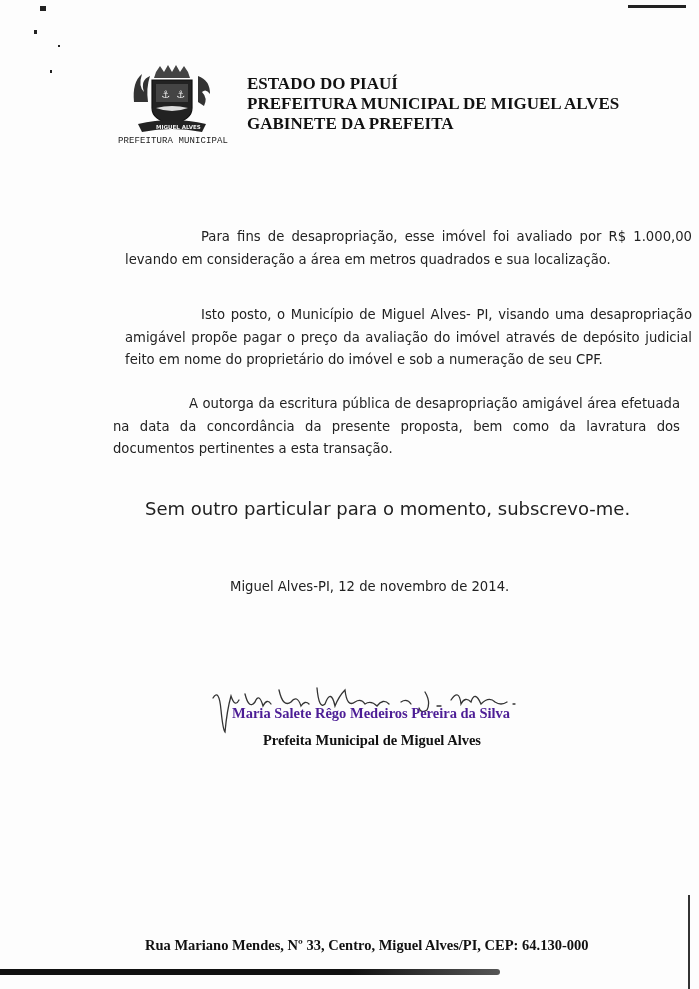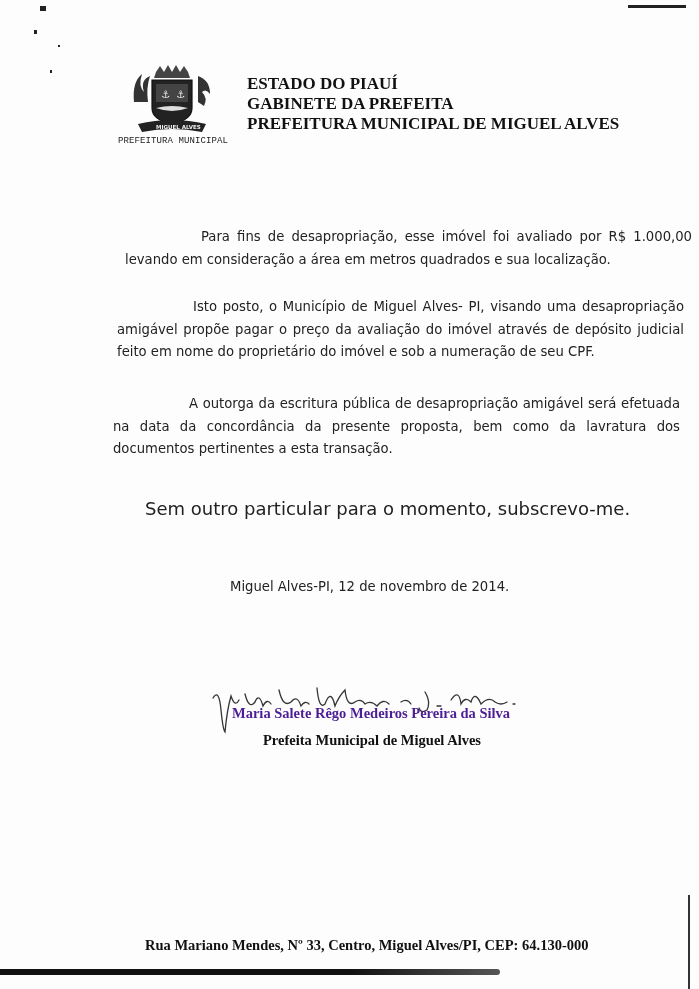--- a/index.html
+++ b/index.html
@@ -49,27 +49,27 @@
     <text x="33" y="36" font-family="DejaVu Sans, sans-serif" font-size="10" fill="#eee">⚓</text>
     <text x="48" y="36" font-family="DejaVu Sans, sans-serif" font-size="10" fill="#eee">⚓</text>
     <path d="M28 46 Q44 42 60 46 Q44 52 28 46 Z" fill="#ddd"></path>
     <path d="M10 62 Q44 54 78 62 L74 70 Q44 64 14 70 Z" fill="#222"></path>
     <text x="28" y="67" font-family="DejaVu Sans, sans-serif" font-size="5.5" font-weight="bold" fill="#eee">MIGUEL ALVES</text>
   </svg>
   <div class="crest-caption">PREFEITURA MUNICIPAL</div>
 
   <div class="letterhead">
     <div>ESTADO DO PIAUÍ</div>
+    <div>PREFEITURA MUNICIPAL DE MIGUEL ALVES</div>
     <div>GABINETE DA PREFEITA</div>
-    <div>PREFEITURA MUNICIPAL DE MIGUEL ALVES</div>
   </div>
 
   <p class="para p1" style="margin:12px;">Para fins de desapropriação, esse imóvel foi avaliado por R$ 1.000,00 levando em consideração a área em metros quadrados e sua localização.</p>
-  <p class="para p2" style="margin:4px;">Isto posto, o Município de Miguel Alves- PI, visando uma desapropriação amigável propõe pagar o preço da avaliação do imóvel através de depósito judicial feito em nome do proprietário do imóvel e sob a numeração de seu CPF.</p>
-  <p class="para p3" style="margin:0;">A outorga da escritura pública de desapropriação amigável será efetuada na data da concordância da presente proposta, bem como da lavratura dos documentos pertinentes a esta transação.</p>
+  <p class="para p2" style="margin:12px;">Isto posto, o Município de Miguel Alves- PI, visando uma desapropriação amigável propõe pagar o preço da avaliação do imóvel através de depósito judicial feito em nome do proprietário do imóvel e sob a numeração de seu CPF.</p>
+  <p class="para p3" style="margin:0;">A outorga da escritura pública de desapropriação amigável área efetuada na data da concordância da presente proposta, bem como da lavratura dos documentos pertinentes a esta transação.</p>
   <div class="closing">Sem outro particular para o momento, subscrevo-me.</div>
   <div class="dateline">Miguel Alves-PI, 12 de novembro de 2014.</div>
 
   <svg class="signature-scribble" viewBox="0 0 340 60">
     <path d="M8 18 Q14 8 16 30 Q18 50 20 52 Q22 30 26 16 Q30 28 34 20 M40 14 Q44 30 50 22 Q54 12 58 26 Q62 18 66 24 M74 10 Q78 28 86 22 Q92 14 96 26 Q100 20 104 24 M112 8 Q114 30 120 24 Q126 8 130 26 Q134 16 140 10 Q142 28 150 22 Q156 18 160 24 Q166 20 172 26 Q178 18 184 24 M196 22 Q202 18 206 24 M220 12 Q226 22 222 30 Q216 34 214 28 M232 26 L236 26 M246 20 Q254 8 256 24 Q260 16 266 22 Q270 10 276 24 Q284 16 290 22 Q296 26 302 22 M308 24 L310 24" fill="none" stroke="#333" stroke-width="1.3" stroke-linecap="round"></path>
   </svg>
   <div class="signer-name">Maria Salete Rêgo Medeiros Pereira da Silva</div>
   <div class="signer-title">Prefeita Municipal de Miguel Alves</div>
 
   <div class="footer-address">Rua Mariano Mendes, Nº 33, Centro, Miguel Alves/PI, CEP: 64.130-000</div>

